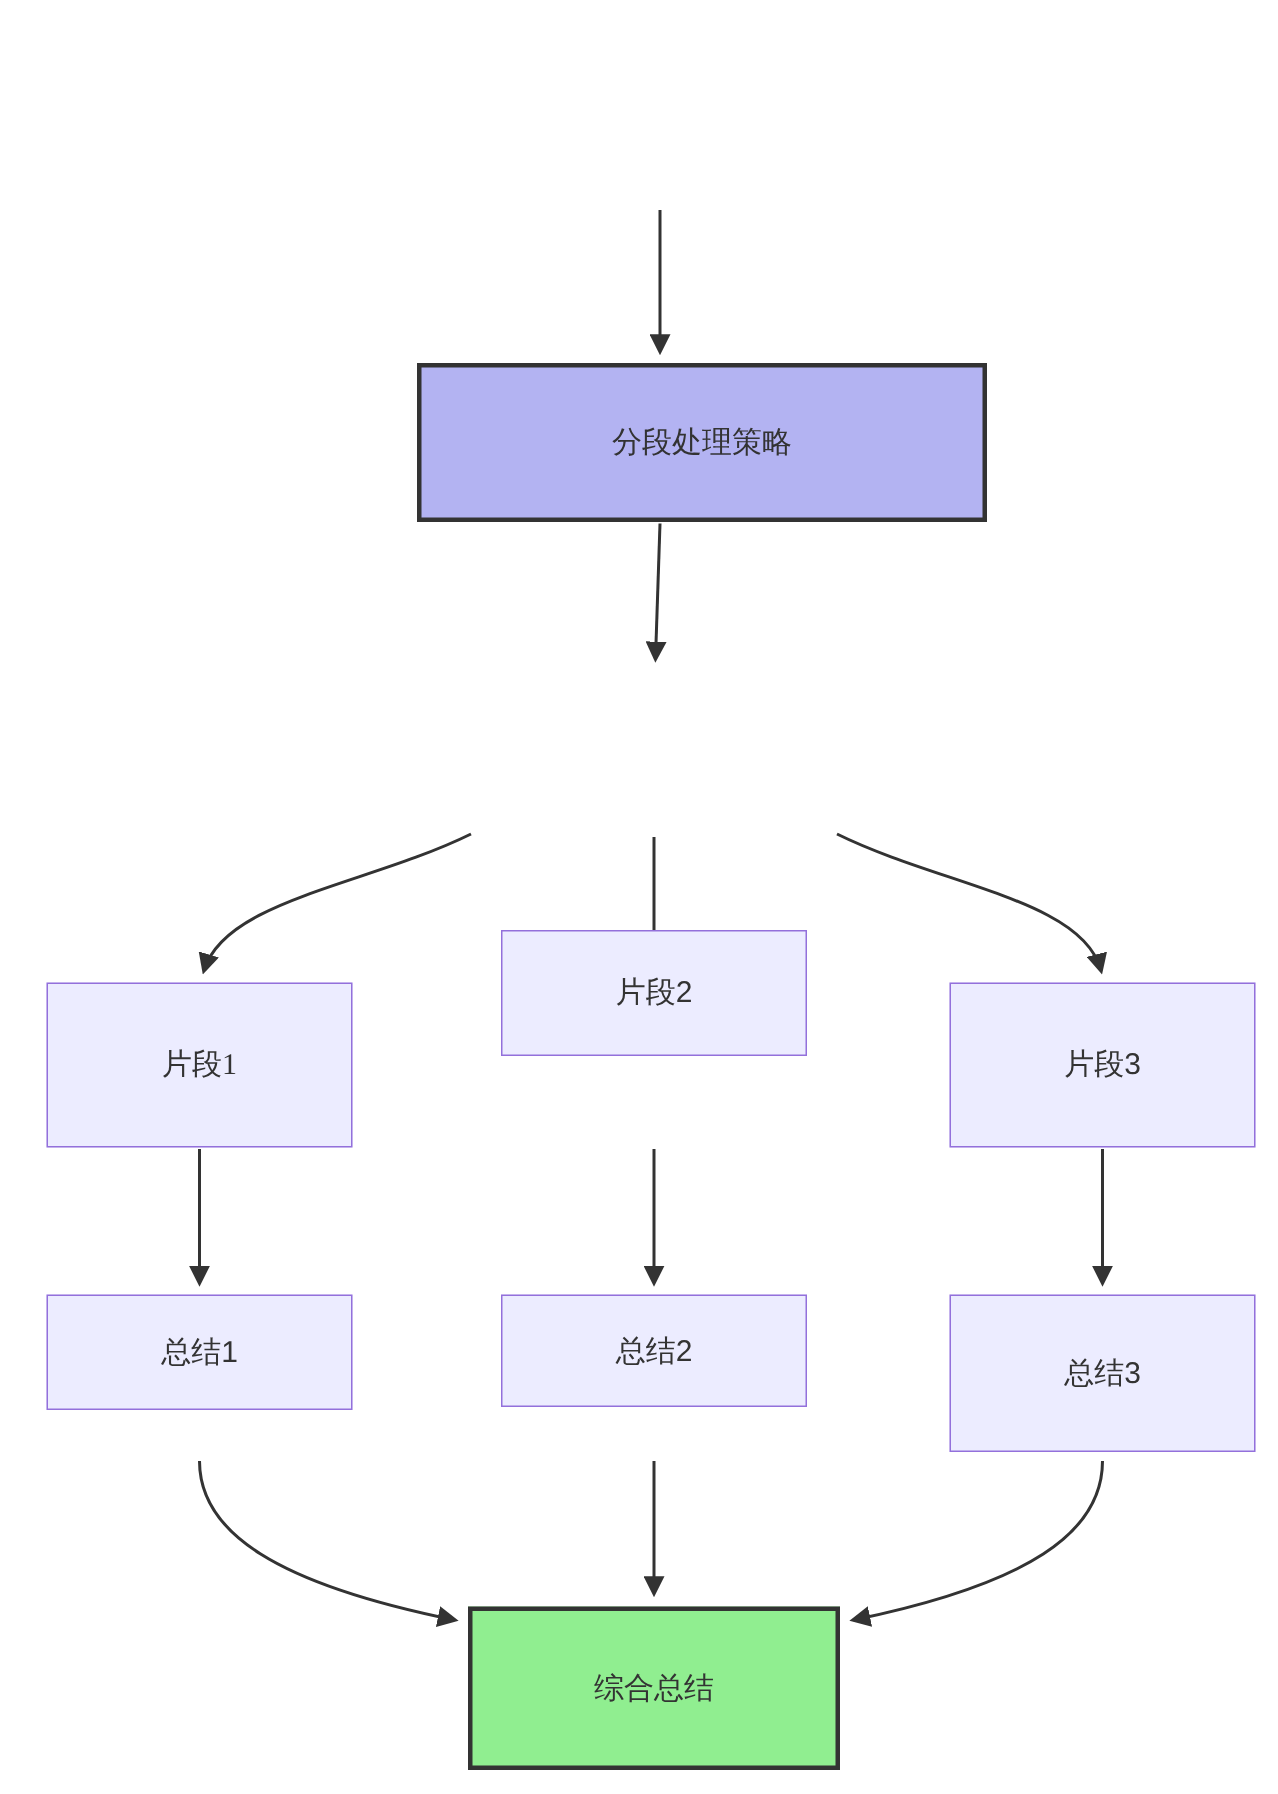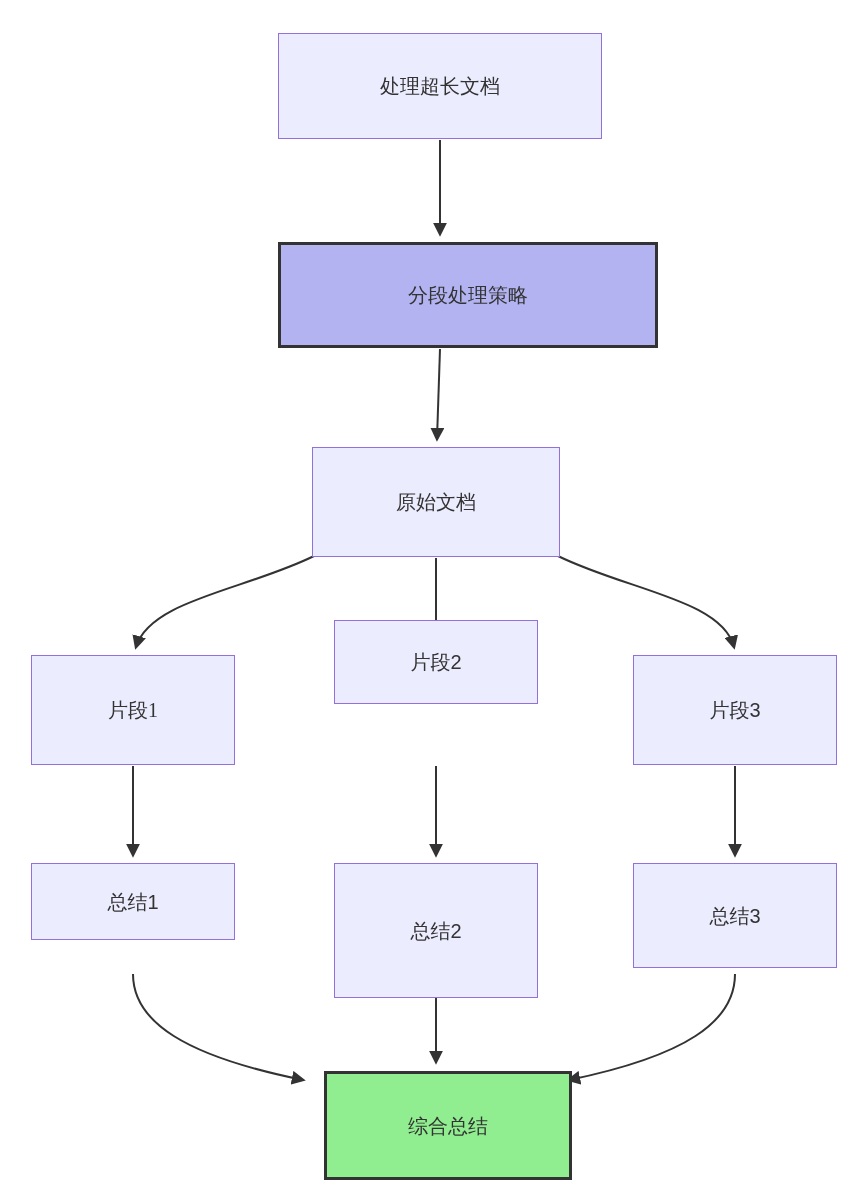--- a/index.html
+++ b/index.html
@@ -49,32 +49,31 @@
     text-align: center;
     white-space: nowrap;
   }
   .node.emphasis {
     background: var(--emphasis-fill);
     border: 3px solid var(--emphasis-border);
   }
   .node.success {
     background: var(--success-fill);
     border: 3px solid var(--success-border);
-    margin-left: 12px;
   }
 
   
   #node-start    { left: 278px; top:  33px; width: 324px; height: 106px; }
   #node-strategy { left: 278px; top: 242px; width: 380px; height: 106px; }
   #node-doc      { left: 312px; top: 447px; width: 248px; height: 110px; }
   #node-seg1     { left:  31px; top: 655px; width: 204px; height: 110px; font-family: Liberation Serif, serif; }
   #node-seg2     { left: 334px; top: 620px; width: 204px; height: 84px; }
   #node-seg3     { left: 633px; top: 655px; width: 204px; height: 110px; }
   #node-sum1     { left:  31px; top: 863px; width: 204px; height: 77px; }
-  #node-sum2     { left: 334px; top: 863px; width: 204px; height: 135px; text-align: right; }
+  #node-sum2     { left: 334px; top: 863px; width: 204px; height: 75px; text-align: right; }
   #node-sum3     { left: 633px; top: 863px; width: 204px; height: 105px; }
   #node-final    { left: 312px; top: 1071px; width: 248px; height: 109px; }
 </style>
 </head>
 <body>
 
 <div class="canvas">
 
   <svg class="edges" viewBox="0 0 852 1196" xmlns="http://www.w3.org/2000/svg" aria-hidden="true">
     <defs>
@@ -97,31 +96,25 @@
     <path class="edge" d="M 436 766 V 855" marker-end="url(#arrowhead)"></path>
     <path class="edge" d="M 735 766 V 855" marker-end="url(#arrowhead)"></path>
 
     <path class="edge" d="M 133 974 C 133 1022, 185 1056, 303 1080" marker-end="url(#arrowhead)"></path>
 
     <path class="edge" d="M 436 974 V 1062" marker-end="url(#arrowhead)"></path>
 
     <path class="edge" d="M 735 974 C 735 1022, 685 1056, 569 1080" marker-end="url(#arrowhead)"></path>
   </svg>
 
-  <div class="node" id="node-start">
-    <span>处理超长文档</span>
-  </div>
 
   <div class="node emphasis" id="node-strategy">
     <span>分段处理策略</span>
   </div>
 
-  <div class="node" id="node-doc">
-    <span>原始文档</span>
-  </div>
 
   <div class="node" id="node-seg1">
     <span>片段1</span>
   </div>
   <div class="node" id="node-seg2">
     <span>片段2</span>
   </div>
   <div class="node" id="node-seg3">
     <span>片段3</span>
   </div>

